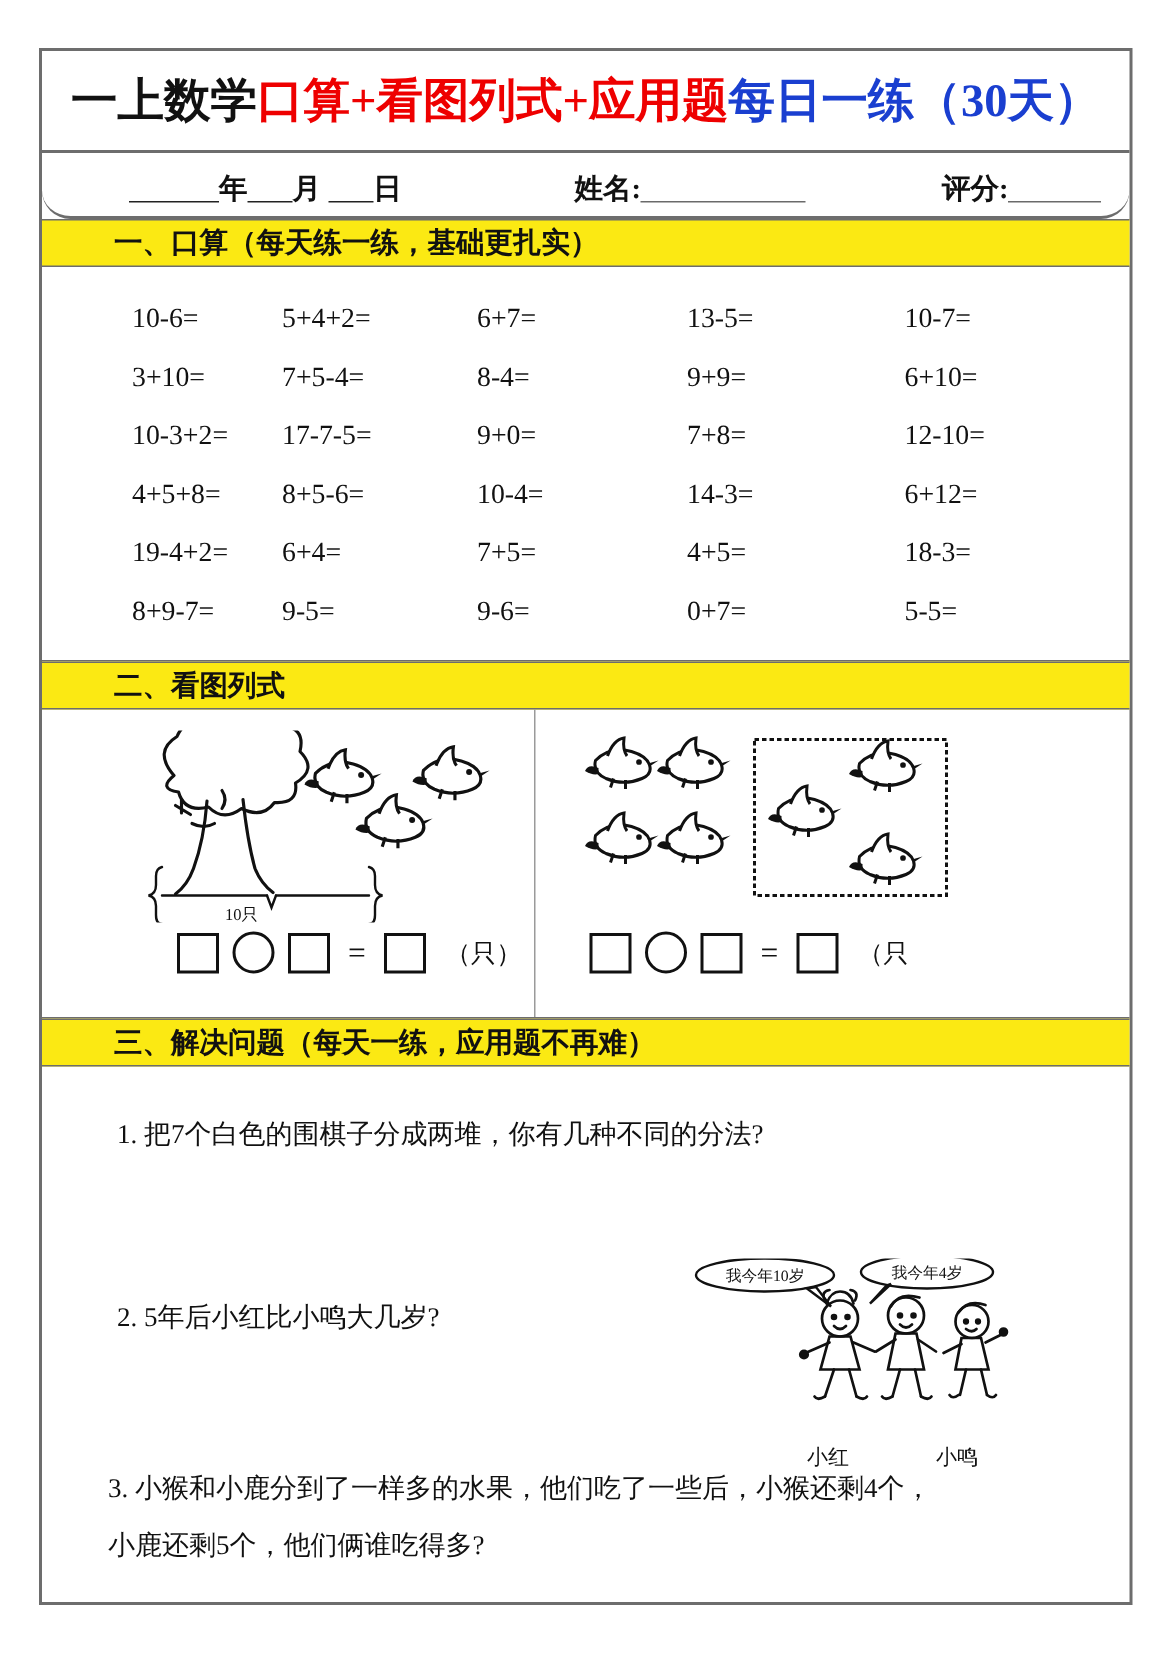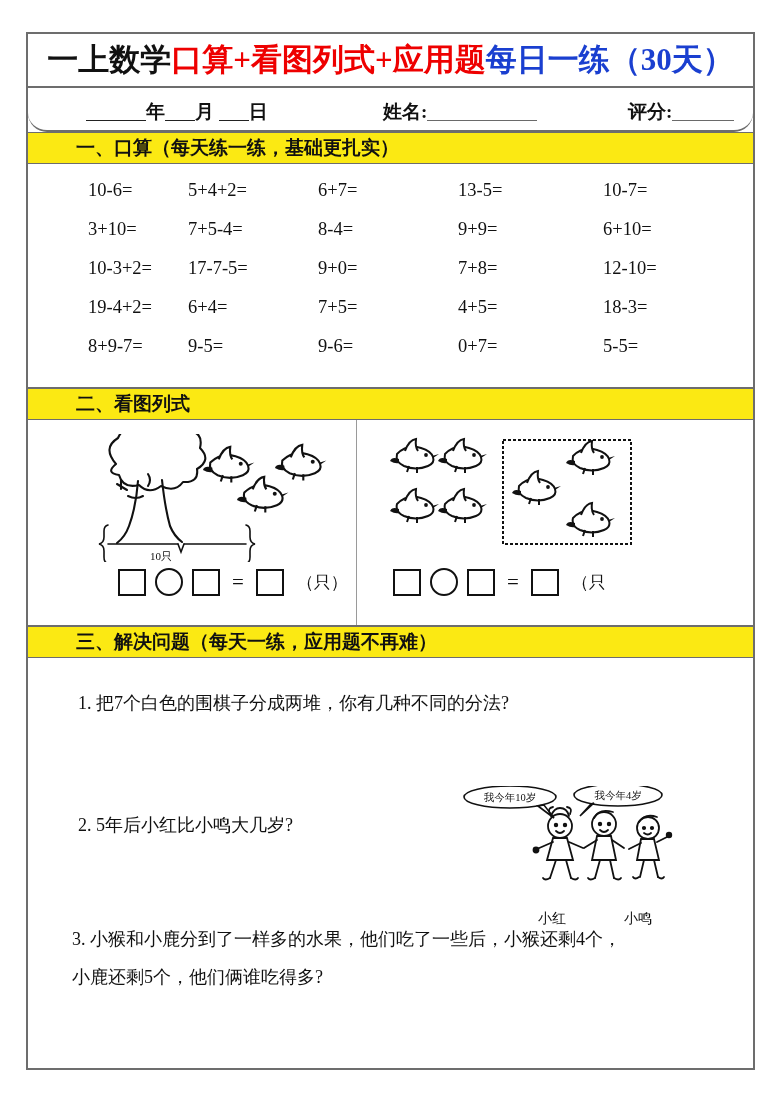--- a/index.html
+++ b/index.html
@@ -13,21 +13,21 @@
 
   .sheet{
     position:absolute;left:26px;top:32px;width:729px;height:1038px;
     border:2px solid #6d6d6d;
     box-sizing:border-box;
     background:#fff;
   }
 
   
   .title-row{
-    height:54px;
+    height:68px;
     border-bottom:2px solid #6d6d6d;
     display:flex;align-items:center;justify-content:center;
     box-sizing:border-box;
   }
   .title{
     font-size:31px;font-weight:bold;letter-spacing:0px;white-space:nowrap;
     font-family:"Liberation Serif","DejaVu Serif",serif;
   }
   .t-black{color:#111111;}
   .t-red{color:#ee0000;}
@@ -66,21 +66,21 @@
     font-family:"Liberation Serif","DejaVu Serif",serif;
     white-space:nowrap;
   }
 
   
   .calc{
     padding:16px 0 12px 0;
     border-bottom:1.5px solid #6d6d6d;
     box-sizing:border-box;
   }
-  .calc-row{display:flex;height:39px;}
+  .calc-row{display:flex;height:39px;align-items:center;}
   .calc-cell{font-size:18.5px;color:#111;white-space:nowrap;}
   .c0{width:160px;padding-left:60px;box-sizing:border-box;}
   .c1{width:130px;box-sizing:border-box;}
   .c2{width:140px;box-sizing:border-box;}
   .c3{width:145px;box-sizing:border-box;}
   .c4{width:130px;box-sizing:border-box;}
 
   
   .pics{
     display:flex;height:206px;
@@ -154,20 +154,27 @@
         <div class="calc-cell c2">8-4=</div>
         <div class="calc-cell c3">9+9=</div>
         <div class="calc-cell c4">6+10=</div>
       </div>
       <div class="calc-row">
         <div class="calc-cell c0">10-3+2=</div>
         <div class="calc-cell c1">17-7-5=</div>
         <div class="calc-cell c2">9+0=</div>
         <div class="calc-cell c3">7+8=</div>
         <div class="calc-cell c4">12-10=</div>
+      </div>
+      <div class="calc-row">
+        <div class="calc-cell c0">4+5+8=</div>
+        <div class="calc-cell c1">8+5-6=</div>
+        <div class="calc-cell c2">10-4=</div>
+        <div class="calc-cell c3">14-3=</div>
+        <div class="calc-cell c4">6+12=</div>
       </div>
       <div class="calc-row">
         <div class="calc-cell c0">19-4+2=</div>
         <div class="calc-cell c1">6+4=</div>
         <div class="calc-cell c2">7+5=</div>
         <div class="calc-cell c3">4+5=</div>
         <div class="calc-cell c4">18-3=</div>
       </div>
       <div class="calc-row">
         <div class="calc-cell c0">8+9-7=</div>

